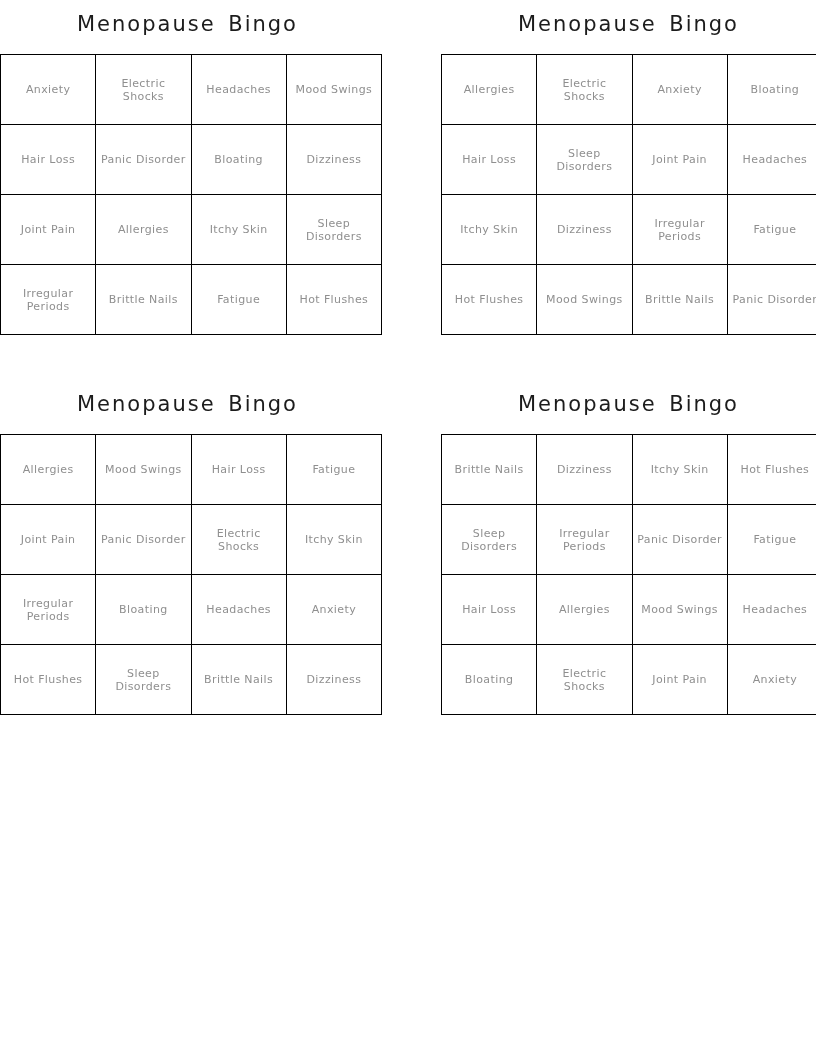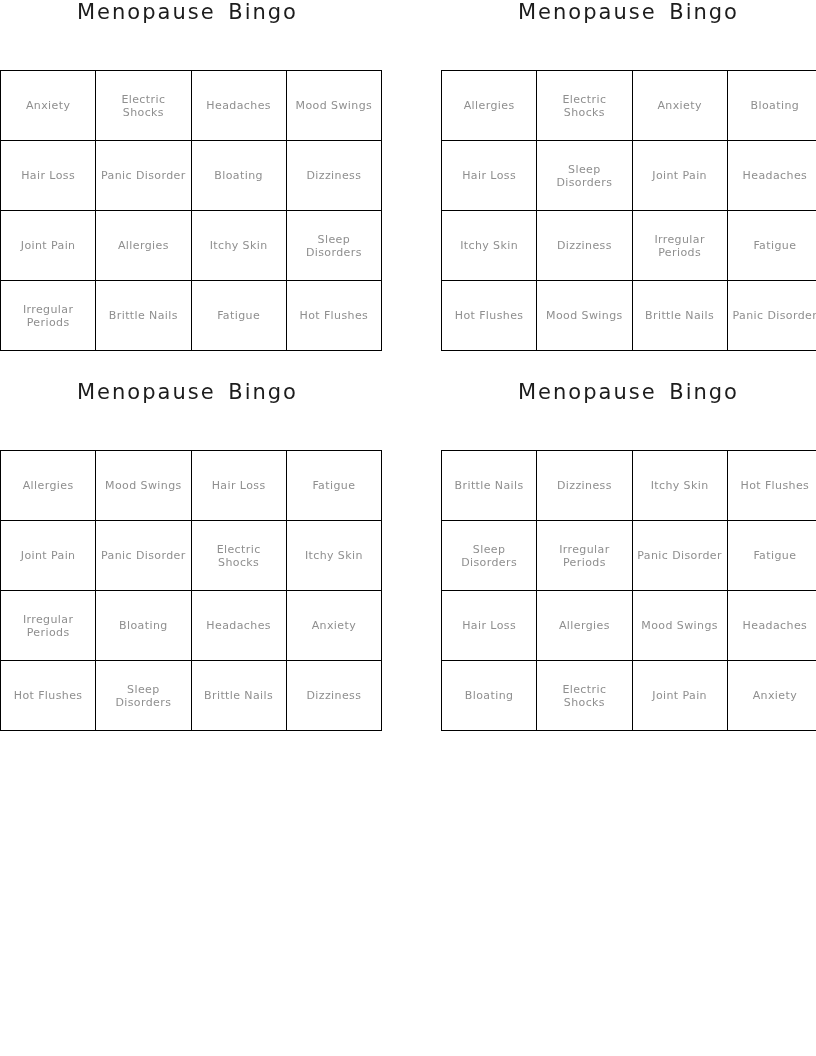--- a/index.html
+++ b/index.html
@@ -24,32 +24,32 @@
     width: 375px;
   }
   .card.pos-tl { left: 0;     top: 0;   }
   .card.pos-tr { left: 441px; top: 0;   }
   .card.pos-bl { left: 0;     top: 380px; }
   .card.pos-br { left: 441px; top: 380px; }
 
   .card-title {
     height: 54px;
     box-sizing: border-box;
+    padding-top: 12px;
     text-align: center;
     font-size: 21px;
     letter-spacing: 2px;
     word-spacing: 4px;
     color: #1c1c1c;
     font-weight: 500;
   }
   table.bingo-grid {
     border-collapse: collapse;
     table-layout: fixed;
     width: 382px;
-    margin-top: 16px;
   }
   table.bingo-grid td {
     border: 1px solid #000000;
     width: 25%;
     height: 69px;
     text-align: center;
     vertical-align: middle;
     font-size: 11px;
     letter-spacing: 0.4px;
     color: #8f8f8f;

